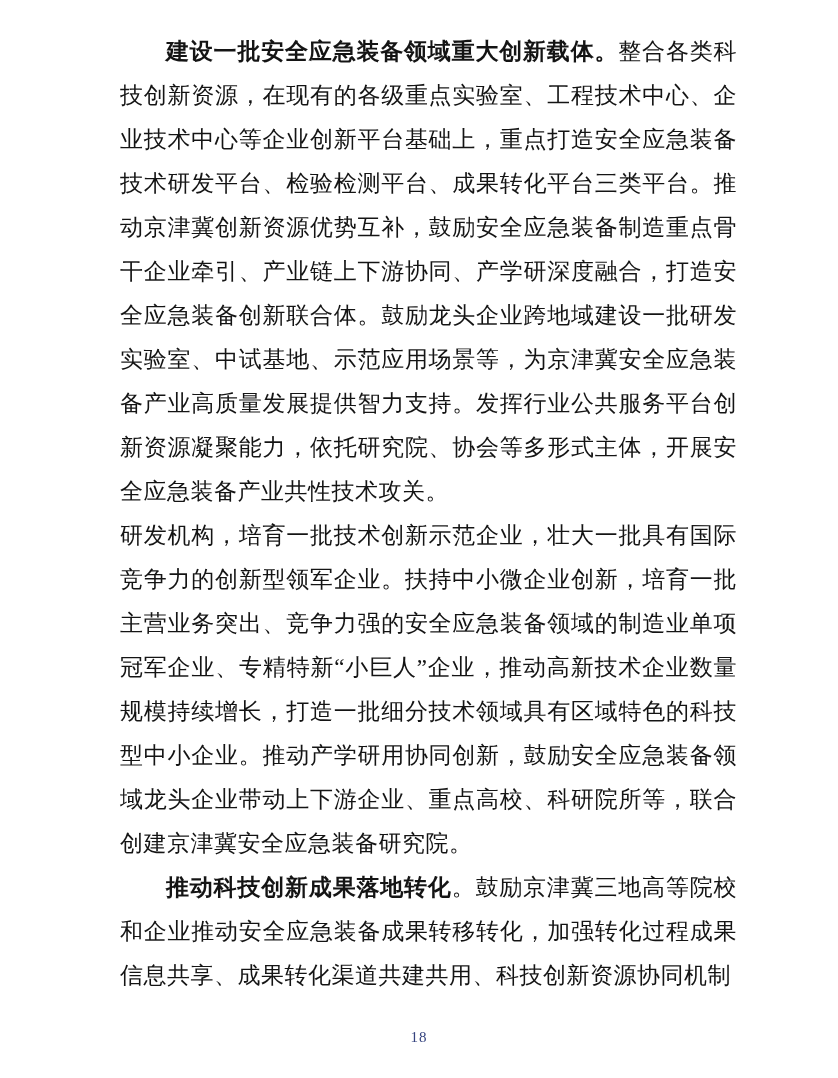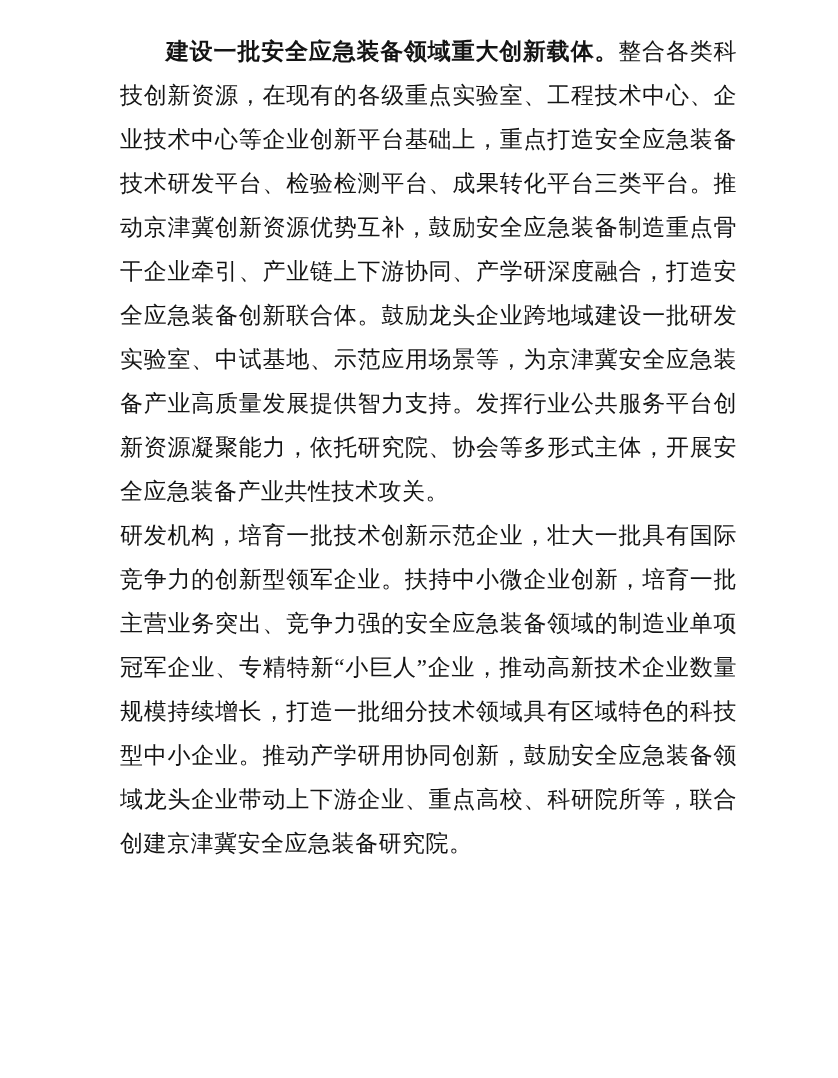--- a/index.html
+++ b/index.html
@@ -47,14 +47,18 @@
     letter-spacing:1px;
   }
 </style>
 </head>
 <body>
 
 <div class="page">
   <div class="doc-body">
       <p class="para indent"><span class="seg bold">建设一批安全应急装备领域重大创新载体。</span><span class="seg">整合各类科技创新资源，在现有的各级重点实验室、工程技术中心、企业技术中心等企业创新平台基础上，重点打造安全应急装备技术研发平台、检验检测平台、成果转化平台三类平台。推动京津冀创新资源优势互补，鼓励安全应急装备制造重点骨干企业牵引、产业链上下游协同、产学研深度融合，打造安全应急装备创新联合体。鼓励龙头企业跨地域建设一批研发实验室、中试基地、示范应用场景等，为京津冀安全应急装备产业高质量发展提供智力支持。发挥行业公共服务平台创新资源凝聚能力，依托研究院、协会等多形式主体，开展安全应急装备产业共性技术攻关。</span></p>
       <p class="para"><span class="seg">研发机构，培育一批技术创新示范企业，壮大一批具有国际竞争力的创新型领军企业。扶持中小微企业创新，培育一批主营业务突出、竞争力强的安全应急装备领域的制造业单项冠军企业、专精特新“小巨人”企业，推动高新技术企业数量规模持续增长，打造一批细分技术领域具有区域特色的科技型中小企业。推动产学研用协同创新，鼓励安全应急装备领域龙头企业带动上下游企业、重点高校、科研院所等，联合创建京津冀安全应急装备研究院。</span></p>
+      <p class="para indent"><span class="seg bold">推动科技创新成果落地转化</span><span class="seg">。鼓励京津冀三地高等院校和企业推动安全应急装备成果转移转化，加强转化过程成果信息共享、成果转化渠道共建共用、科技创新资源协同机制</span></p>
     </div>
+  <div class="footer">
+    <span class="page-num">18</span>
+  </div>
 </div>
 
 </body></html>

